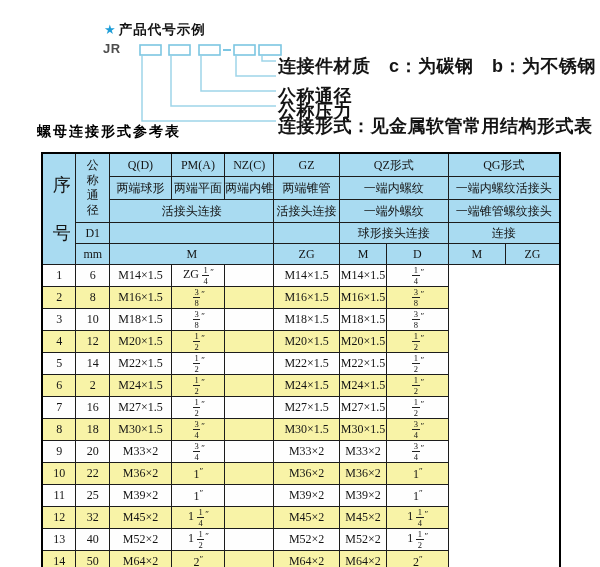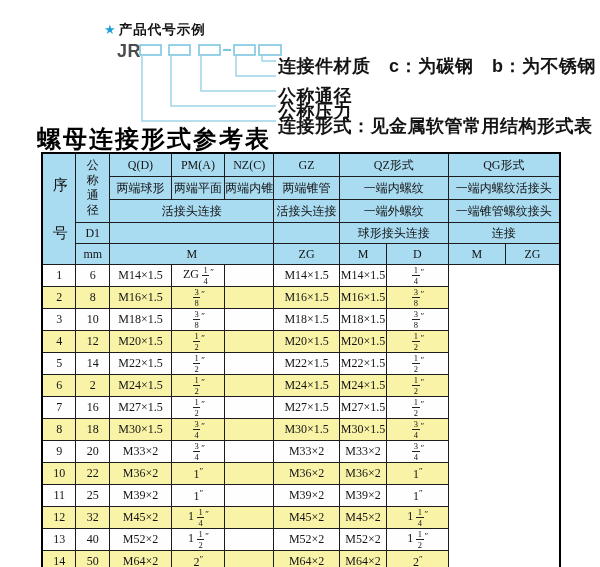--- a/index.html
+++ b/index.html
@@ -12,44 +12,44 @@
     --border-dark:#1c1c1c;
     --text-dark:#141414;
   }
   html,body{margin:0;padding:0;}
   body{font-family:"Liberation Sans","DejaVu Sans",sans-serif;background:#fff;}
   #page{position:relative;width:600px;height:567px;background:#fff;overflow:hidden;}
 
   
   .diag-title{position:absolute;left:104px;top:21px;font-size:13.5px;font-weight:bold;color:var(--text-dark);letter-spacing:1px;text-align:right;}
   .diag-title .star{color:var(--star-blue);margin-right:2px;font-size:13px;}
-  .diag-prefix{position:absolute;left:117px;top:41px;font-size:18px;font-weight:bold;color:#4d4d4d;letter-spacing:.5px;}
+  .diag-prefix{position:absolute;left:103px;top:41px;font-size:13px;font-weight:bold;color:#4d4d4d;letter-spacing:.5px;}
   #diagram-svg{position:absolute;left:0;top:0;width:600px;height:140px;}
   .diag-label{position:absolute;left:278px;font-size:18px;font-weight:bold;color:var(--text-dark);white-space:nowrap;letter-spacing:.5px;}
 
   
-  .table-title{position:absolute;left:37px;top:123px;font-size:24px;font-weight:bold;color:#000;
+  .table-title{position:absolute;left:37px;top:123px;font-size:14px;font-weight:bold;color:#000;
     font-family:"Liberation Serif","DejaVu Serif",serif;letter-spacing:2px;}
 
   
   .ref-table{position:absolute;left:41px;top:152px;border-collapse:collapse;table-layout:fixed;width:520px;
     font-family:"Liberation Serif","DejaVu Serif",serif;color:var(--text-dark);}
   .ref-table th,.ref-table td{border:1px solid var(--border-dark);padding:0;text-align:center;vertical-align:middle;
     font-weight:normal;font-size:12px;overflow:hidden;}
   .ref-table{border:2px solid #000;}
   .ref-table thead th{background:var(--header-blue);}
   .ref-table thead tr.r1 th{height:22px;}
   .ref-table thead tr.r2 th{height:22px;}
   .ref-table thead tr.r3 th{height:22px;}
   .ref-table thead tr.r4 th{height:20px;}
   .ref-table thead tr.r5 th{height:20px;}
   .ref-table tbody td{height:21px;background:var(--row-white);}
   .ref-table tbody tr.alt td{background:var(--row-yellow);}
   .vstack{width:13px;margin:0 auto;word-break:break-all;line-height:15px;font-size:12px;}
-  .vstack.seq{line-height:48px;font-size:15px;}
+  .vstack.seq{line-height:48px;font-size:18px;}
   .frac{display:inline-flex;flex-direction:column;vertical-align:middle;line-height:1;margin:0 1px;}
   .frac .num{font-size:8.5px;border-bottom:1px solid #222;padding:0 1.5px 1px;}
   .frac .den{font-size:8.5px;padding-top:1px;}
   .inch{font-size:9px;vertical-align:4px;letter-spacing:-1px;}
   .pre{margin-right:2px;}
 </style>
 </head>
 <body>
 
 <div id="page">

